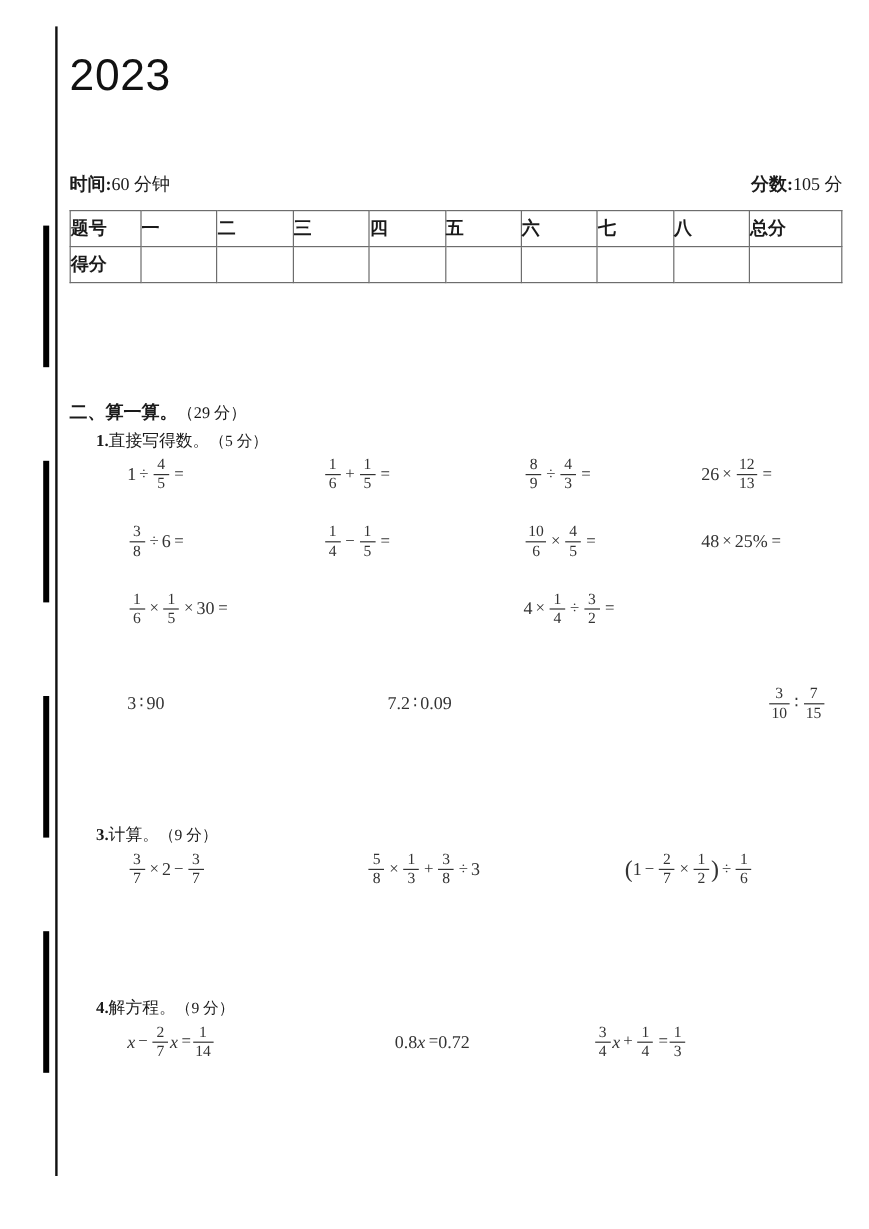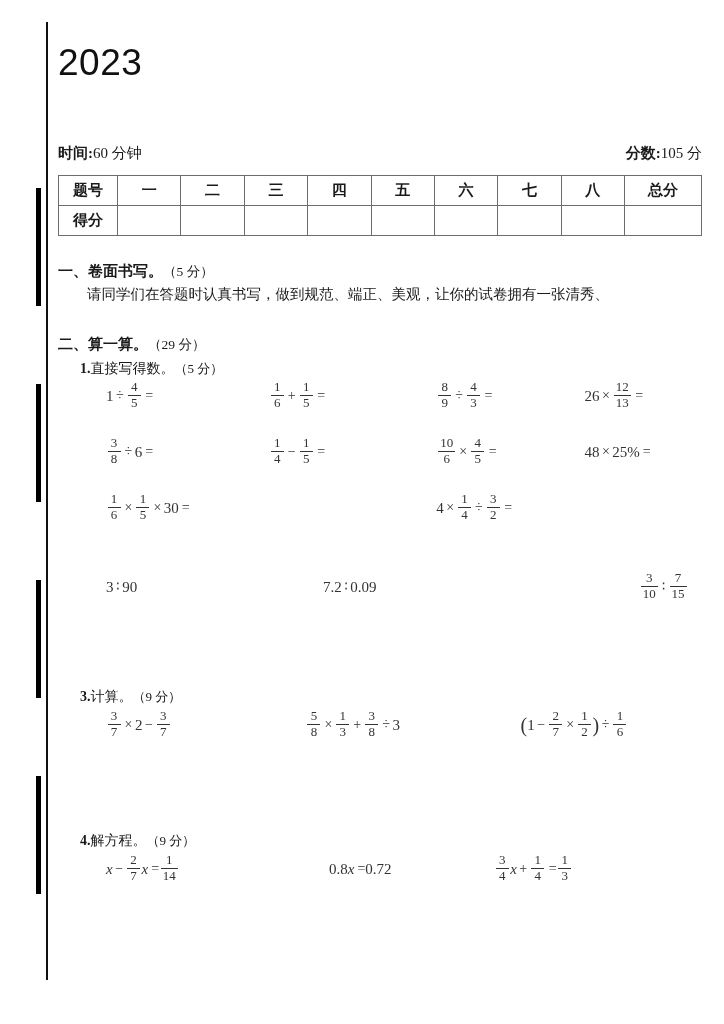--- a/index.html
+++ b/index.html
@@ -79,21 +79,21 @@
     position: absolute;
     left: 0px;
     top: 175px;
     width: 644px;
     border-collapse: collapse;
     table-layout: fixed;
   }
   .score-table td {
     border: 1px solid #6d6d6d;
     height: 29px;
-    text-align: center;
+    text-align: left;
     vertical-align: middle;
     font-size: 15px;
     font-weight: 700;
     padding: 0;
   }
   .score-table td.lbl { width: 58px; }
   .score-table td.tot { width: 76px; }
   .score-table tr.row-head td { font-weight: 700; }
 
   
@@ -232,26 +232,22 @@
       <td></td>
       <td></td>
       <td></td>
       <td></td>
       <td></td>
       <td class="tot"></td>
     </tr>
   </tbody>
     </table>
 
-  <div class="blk" id="sec1-head">
-    <p class="sec-head"><span>一、卷面书写。</span><span class="pts">（5 分）</span></p>
-  </div>
 
   <div class="blk" id="sec1-body">
-    <p class="body-text indent">请同学们在答题时认真书写，做到规范、端正、美观，让你的试卷拥有一张清秀、</p>
   </div>
 
   <div class="blk" id="sec2-head">
     <p class="sec-head"><span>二、算一算。</span><span class="pts">（29 分）</span></p>
   </div>
 
   <div class="blk" id="sec2-q1">
     <p class="sub-head"><span>1.</span><span class="cn">直接写得数。</span><span class="pts">（5 分）</span></p>
   </div>
 

